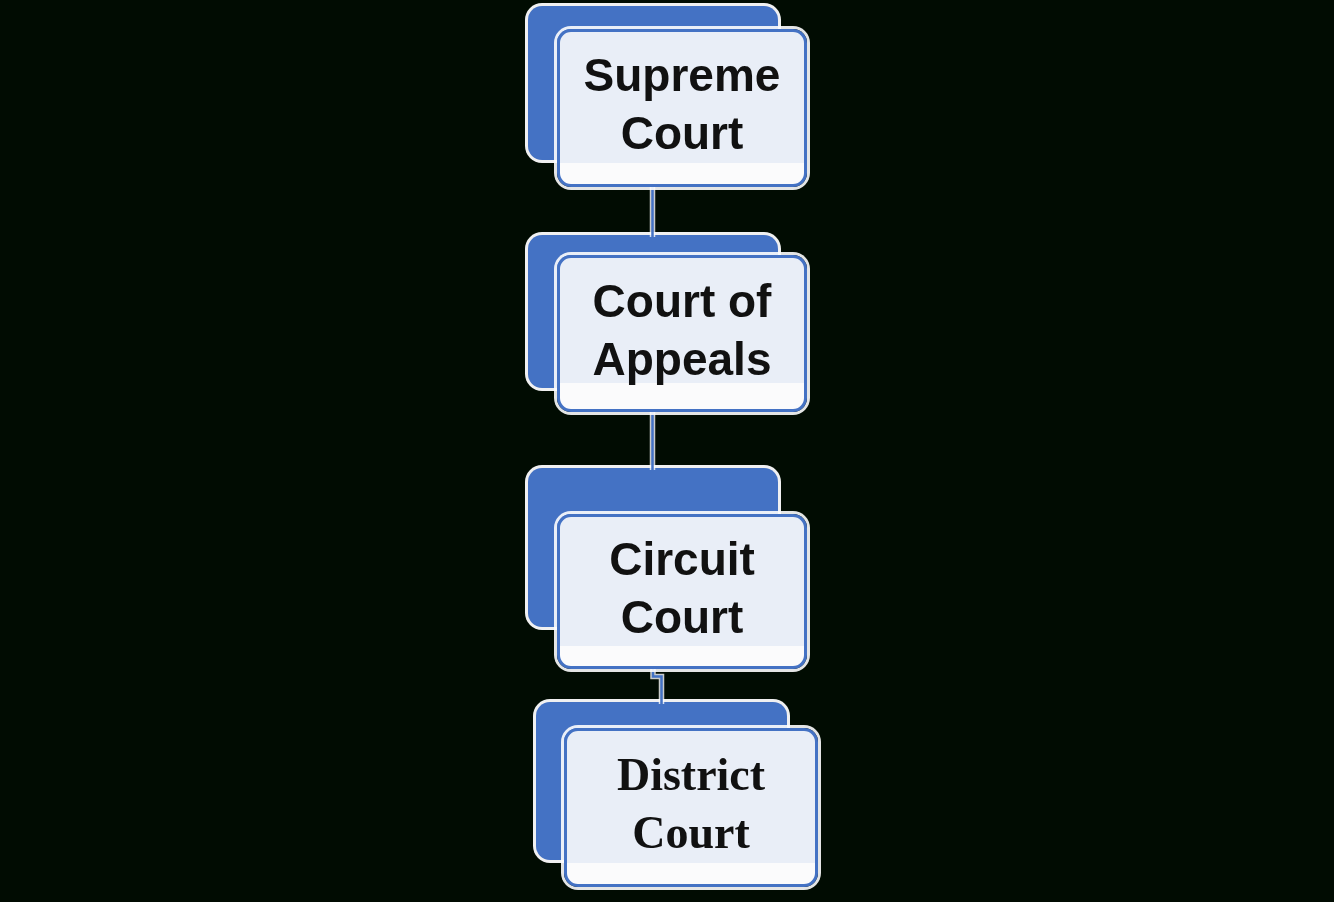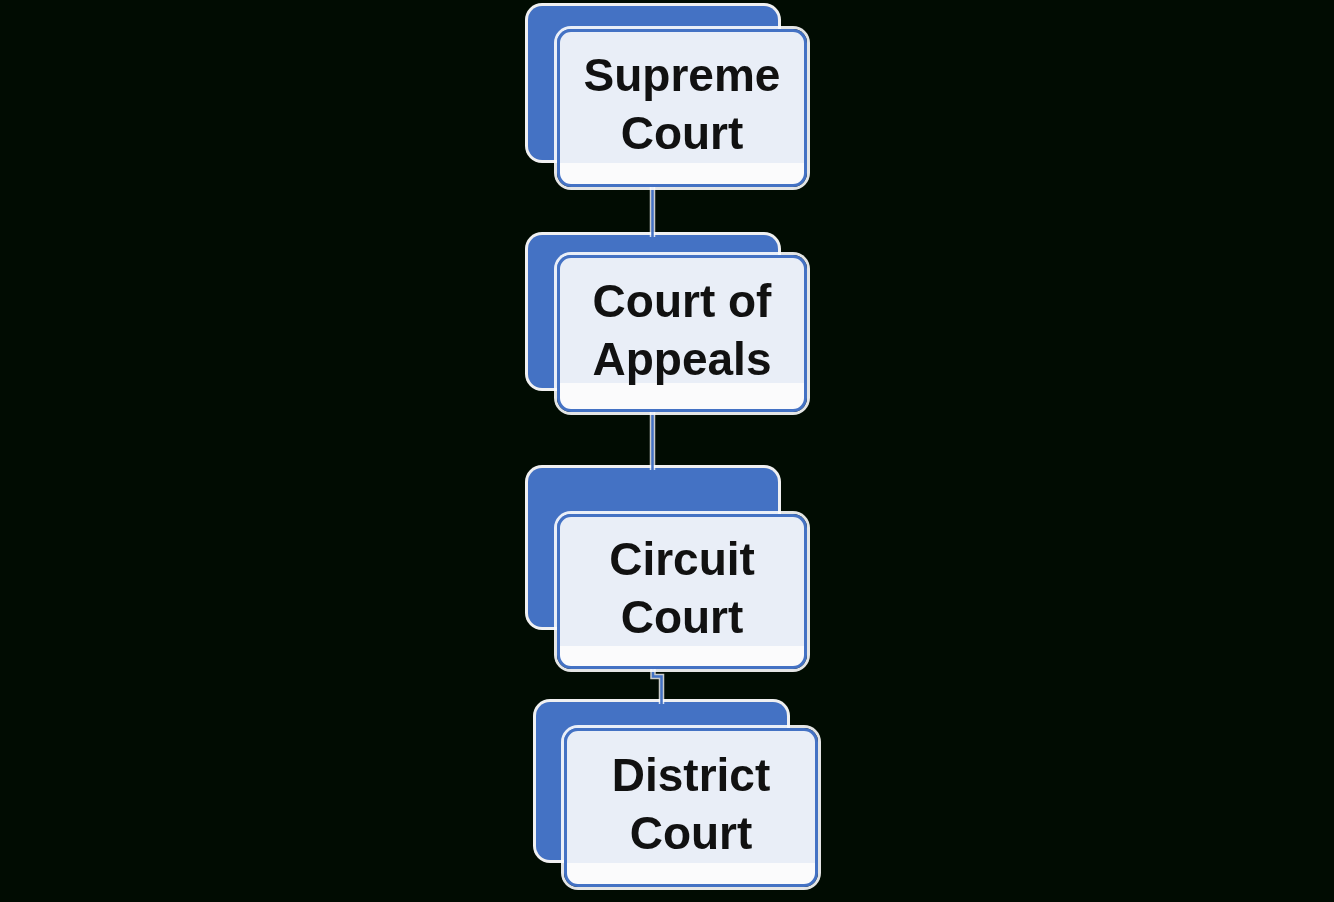--- a/index.html
+++ b/index.html
@@ -61,21 +61,21 @@
   .label span { display: block; }
 
   
   .n1-back  { left: 528px; top: 6px;   width: 250px; height: 154px; }
   .n1-front { left: 557px; top: 29px;  width: 250px; height: 158px; --stop: 131px; }
   .n2-back  { left: 528px; top: 235px; width: 250px; height: 153px; }
   .n2-front { left: 557px; top: 255px; width: 250px; height: 157px; --stop: 125px; }
   .n3-back  { left: 528px; top: 468px; width: 250px; height: 159px; }
   .n3-front { left: 557px; top: 498px; width: 250px; height: 155px; margin-top: 16px; --stop: 129px; }
   .n4-back  { left: 536px; top: 702px; width: 251px; height: 158px; }
-  .n4-front { left: 564px; top: 728px; width: 254px; height: 159px; --stop: 132px; }
+  .n4-front { left: 564px; top: 728px; width: 254px; height: 159px; font-family: Liberation Serif, serif; --stop: 132px; }
 </style>
 </head>
 <body>
 
 <div class="canvas">
 
   <svg class="connectors" width="1334" height="902" viewBox="0 0 1334 902">
     <g fill="none">
       <path d="M652.5 158 V237" stroke="#fdfdfd" stroke-width="5.5" opacity="0.8"></path>
       <path d="M652.5 158 V237" stroke="#4472c4" stroke-width="2.5"></path>

